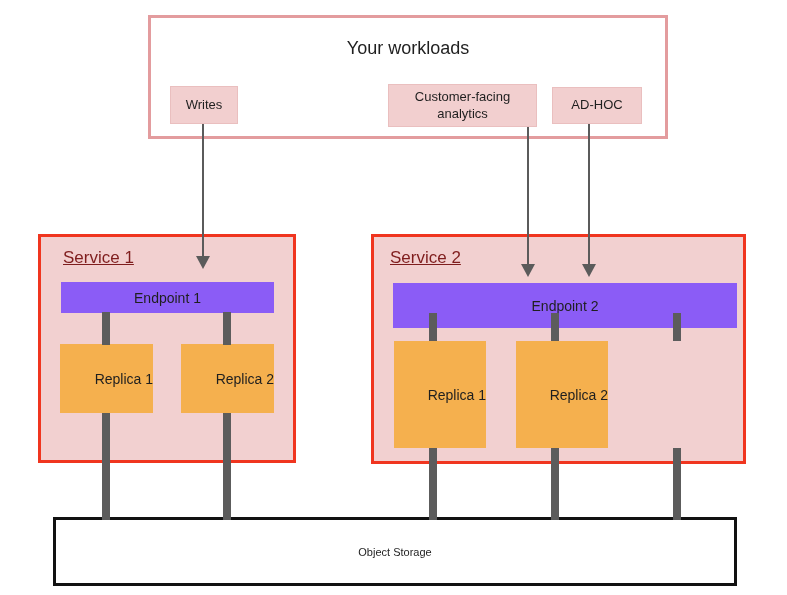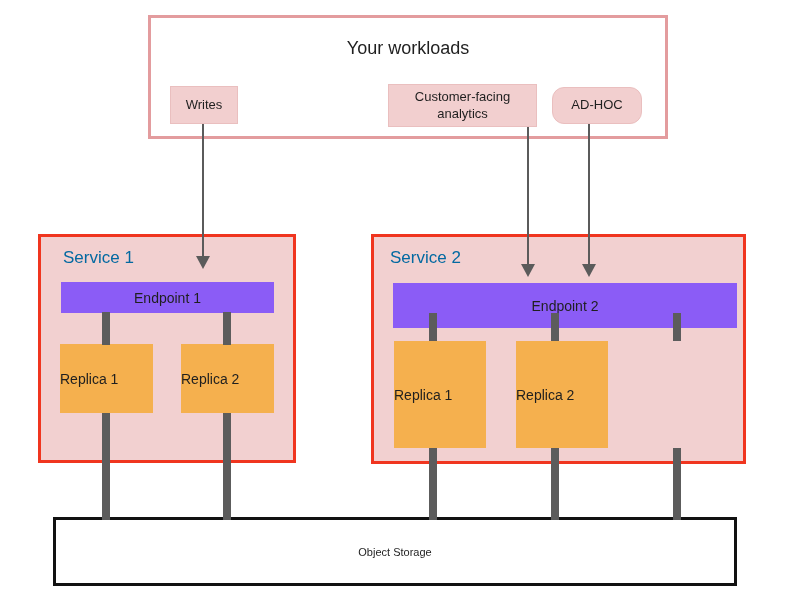--- a/index.html
+++ b/index.html
@@ -62,37 +62,38 @@
   
   .service-box {
     position: absolute;
     background: #f2d0d0;
     border: 3px solid #f0351f;
     z-index: 1;
   }
   .service-name {
     position: absolute;
     font-size: 17px;
-    color: #0369a1;
+    color: #7f1d1d;
+    text-decoration: underline;
   }
   .endpoint-bar {
     position: absolute;
     background: #8b5cf6;
     display: flex;
     align-items: center;
     justify-content: center;
     font-size: 14px;
     color: #1f1f1f;
   }
   .replica-box {
     position: absolute;
     background: #f5b04e;
     display: flex;
     align-items: center;
-    justify-content: flex-start;
+    justify-content: flex-end;
     font-size: 14px;
     color: #1f1f1f;
   }
 
   
   .connector {
     position: absolute;
     width: 8px;
     background: #5c5c5c;
     z-index: 3;
@@ -119,21 +120,21 @@
 <div class="canvas">
 
   <div class="workloads-box">
     <div class="workloads-title">Your workloads</div>
     <div class="pill" style="left:237px; top:66px; width:149px; height:43px; padding:0 10px;">
       <span>Customer-facing analytics</span>
     </div>
     <div class="pill" style="left:19px; top:68px; width:68px; height:38px;">
       <span>Writes</span>
     </div>
-    <div class="pill" style="left:401px; top:69px; width:90px; height:37px;border-radius:12px;">
+    <div class="pill" style="left:401px; top:69px; width:90px; height:37px;">
       <span>AD-HOC</span>
     </div>
   </div>
 
   <div class="arrow-line" style="left:202px; top:124px; height:133px;"></div>
   <div class="arrow-head" style="left:196px; top:256px;"></div>
 
   <div class="arrow-line" style="left:527px; top:127px; height:138px;"></div>
   <div class="arrow-head" style="left:521px; top:264px;"></div>
 

